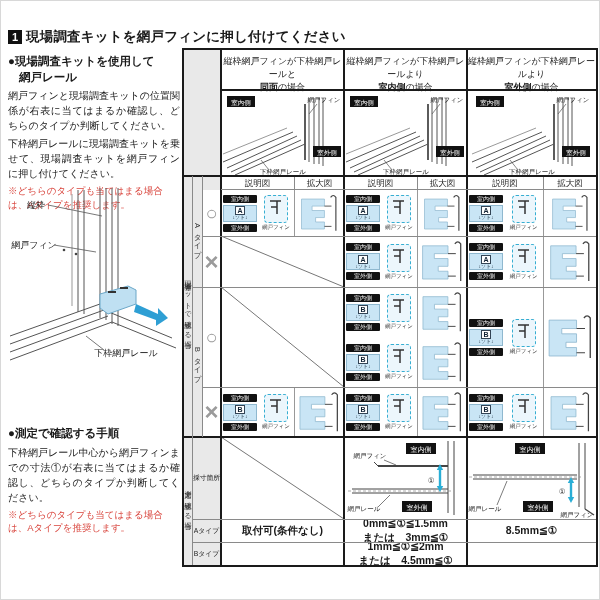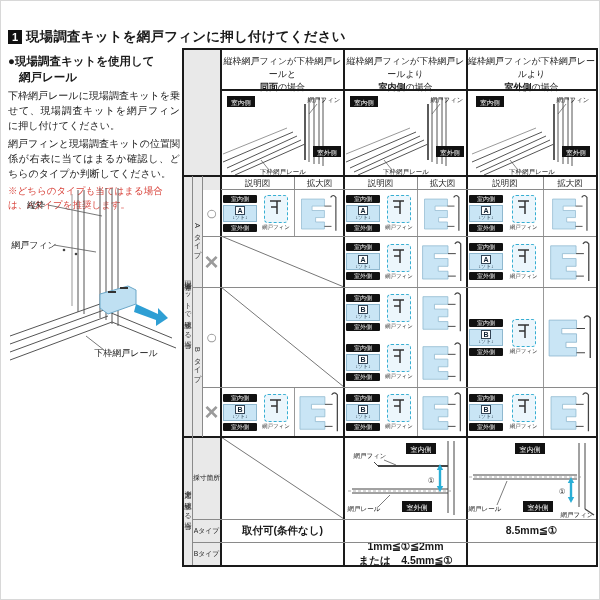--- a/index.html
+++ b/index.html
@@ -61,22 +61,22 @@
 <div class="page">
 
   <div class="hdr">
     <span class="hdr-badge">1</span>
     <span class="hdr-title">現場調査キットを網戸フィンに押し付けてください</span>
   </div>
 
   <div class="leftpanel">
     <div class="sec-h">●現場調査キットを使用して</div>
     <div class="sec-h ind">網戸レール</div>
+    <p class="para">網戸フィンと現場調査キットの位置関係が右表に当てはまるか確認し、どちらのタイプか判断してください。</p>
     <p class="para">下枠網戸レールに現場調査キットを乗せて、現場調査キットを網戸フィンに押し付けてください。</p>
-    <p class="para">網戸フィンと現場調査キットの位置関係が右表に当てはまるか確認し、どちらのタイプか判断してください。</p>
     <p class="note">※どちらのタイプも当てはまる場合は、Aタイプを推奨します。</p>
 
     <svg class="windia" width="172" height="182" viewBox="0 0 172 182">
       <g stroke="#555" stroke-width="1" fill="none">
         <path d="M70 4 V126 M76 4 V128"></path>
         <path d="M92 2 V132 M98 2 V134"></path>
         <path d="M104 2 V138 M110 2 V140"></path>
         <path d="M2 150 L92 118 M2 158 L96 124 M2 166 L100 130 M2 174 L104 136"></path>
         <path d="M96 124 L164 152 M104 136 L168 162"></path>
         <path d="M64 8 V120" stroke="#999"></path>
@@ -91,20 +91,25 @@
         <text x="26" y="62" text-anchor="middle">網戸フィン</text>
         <text x="118" y="170" text-anchor="middle">下枠網戸レール</text>
       </g>
       <g stroke="#555" stroke-width=".8" fill="none">
         <path d="M40 19 L94 30"></path>
         <path d="M46 59 L88 66"></path>
         <path d="M96 164 L78 150"></path>
       </g>
     </svg>
 
+    <div class="sec2">
+      <div class="sec-h">●測定で確認する手順</div>
+      <p class="para">下枠網戸レール中心から網戸フィンまでの寸法①が右表に当てはまるか確認し、どちらのタイプか判断してください。</p>
+      <p class="note">※どちらのタイプも当てはまる場合は、Aタイプを推奨します。</p>
+    </div>
   </div>
 
   <div class="tbl" id="tbl">
 
     <div class="cell gray" style="left:0;top:0;width:37px;height:126px;"></div>
     <div class="cell gray" style="left:0;top:126px;width:37px;height:14px;"></div>
 
     <div class="cell thead" style="left:37px;top:0;width:123px;height:40px;">
       <span>縦枠網戸フィンが下枠網戸レールと</span><br>
       <b>同面</b><span>の場合</span>
@@ -569,20 +574,24 @@
         <text x="71" y="72.5" text-anchor="middle" font-size="7" fill="#fff">室外側</text>
         <text x="18" y="74" text-anchor="middle" font-size="6.5" fill="#222">網戸レール</text>
         <text x="110" y="80" text-anchor="middle" font-size="6.5" fill="#222">網戸フィン</text>
         <text x="95" y="57" text-anchor="middle" font-size="7.5" fill="#222">①</text>
       </svg>
     </div>
 
     <div class="cell vrow" style="left:37px;top:469px;width:123px;height:23px;">
       <div>取付可(条件なし)</div>
     </div>
+    <div class="cell vrow" style="left:160px;top:469px;width:123px;height:23px;">
+      <div>0mm≦①≦1.5mm</div>
+      <div>または　3mm≦①</div>
+    </div>
     <div class="cell vrow" style="left:283px;top:469px;width:129px;height:23px;">
       <div>8.5mm≦①</div>
     </div>
     <div class="cell vrow" style="left:160px;top:492px;width:123px;height:23px;align-items:center;">
       <div>1mm≦①≦2mm</div>
       <div>または　4.5mm≦①</div>
     </div>
 
     <div id="linehost">
         <div style="position: absolute; left: 36px; top: 0px; width: 2px; height: 515px; background: rgb(26, 26, 26);"></div>

